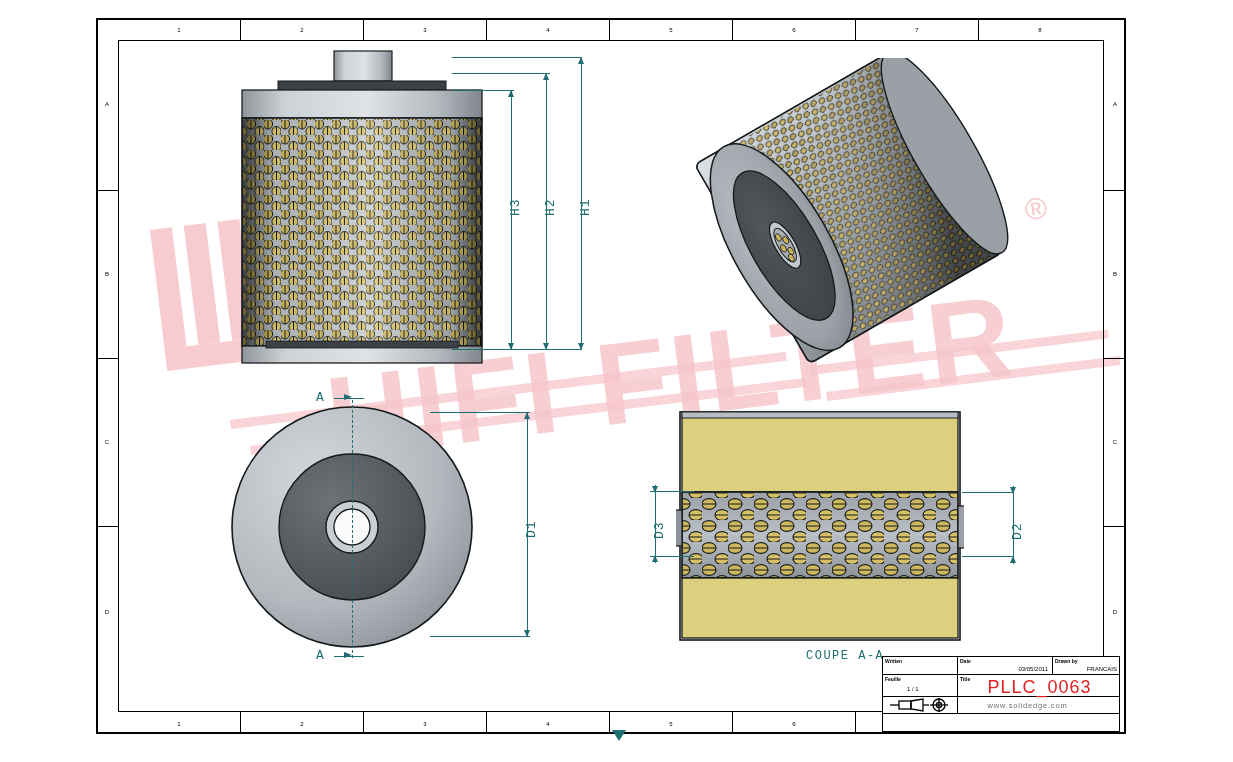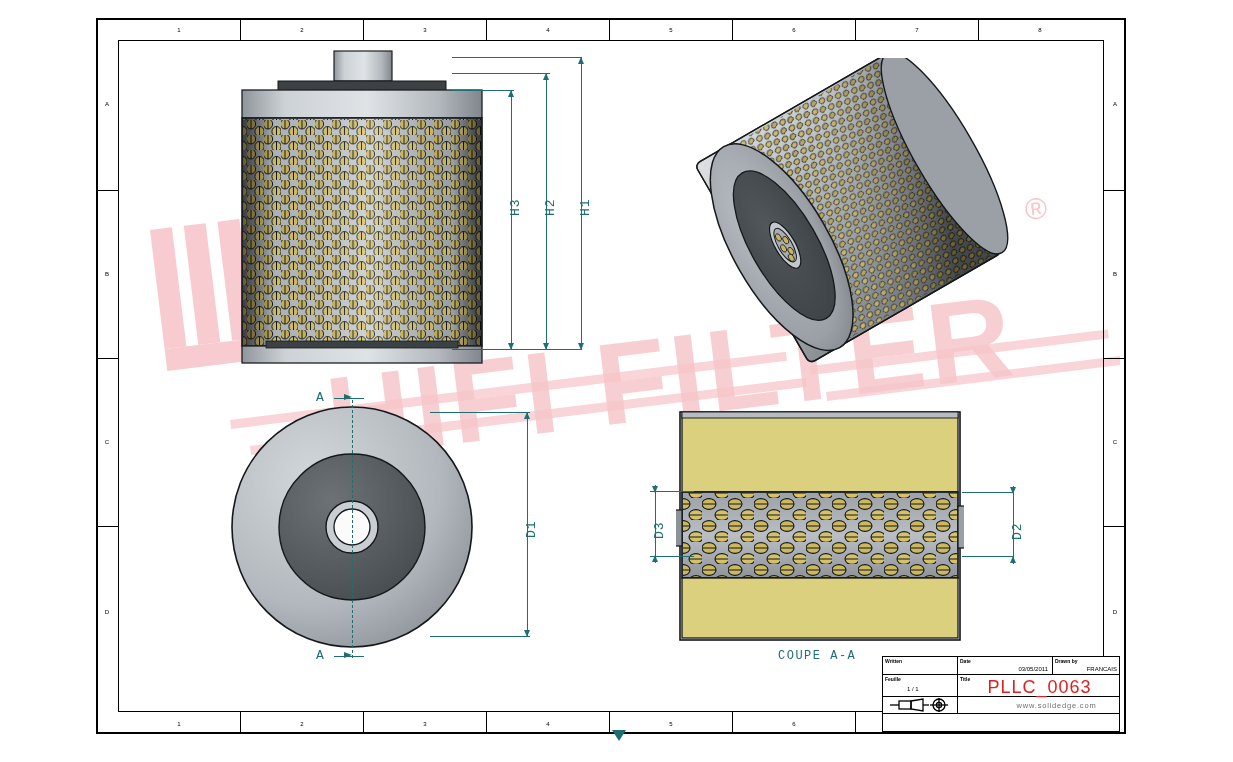--- a/index.html
+++ b/index.html
@@ -346,21 +346,21 @@
       <rect x="6" y="82" width="276" height="86" fill="none" stroke="#12161a" stroke-width="1.2"></rect>
 
       <rect x="6" y="168" width="276" height="60" fill="#dbd07e" stroke="#12161a" stroke-width="1.3"></rect>
 
       <rect x="-6" y="100" width="12" height="36" fill="#8d9398" stroke="#12161a" stroke-width="1.2"></rect>
 
       <rect x="282" y="96" width="18" height="42" fill="#9aa0a5" stroke="#12161a" stroke-width="1.2"></rect>
     </svg>
   </div>
 
-  <div class="coupe" style="left:778px;top:649px;text-align:center;">COUPE A-A</div>
+  <div class="coupe" style="left:806px;top:649px;text-align:center;">COUPE A-A</div>
 
   <div>
     <div class="dimh" style="left:650px;top:491px;width:44px;"></div>
     <div class="dimh" style="left:650px;top:556px;width:44px;"></div>
     <div class="dimv" style="left:655px;top:485px;height:78px;"></div>
     <div class="arrow-dn" style="left:652px;top:486px;"></div>
     <div class="arrow-up" style="left:652px;top:555px;"></div>
     <div class="dim-lbl rot" style="left:652px;top:539px;">D3</div>
   </div>
 
@@ -411,21 +411,21 @@
             <rect x="16" y="4" width="12" height="8"></rect>
             <path d="M28 4 L40 2 L40 14 L28 12 Z"></path>
             <line x1="40" y1="8" x2="46" y2="8"></line>
             <circle cx="56" cy="8" r="6"></circle>
             <circle cx="56" cy="8" r="2.6"></circle>
             <line x1="47" y1="8" x2="65" y2="8"></line>
             <line x1="56" y1="1" x2="56" y2="15"></line>
           </g>
         </svg>
       </div>
-      <div class="tb-cell" style="left:92px;width:163px;border-right:none;">
+      <div class="tb-cell" style="left:63px;width:163px;border-right:none;">
         <div class="tb-www" style="position:absolute;left:0;top:4px;">www.solidedge.com</div>
       </div>
     </div>
 
 
   </div>
 
 </div>
 
 </body></html>

